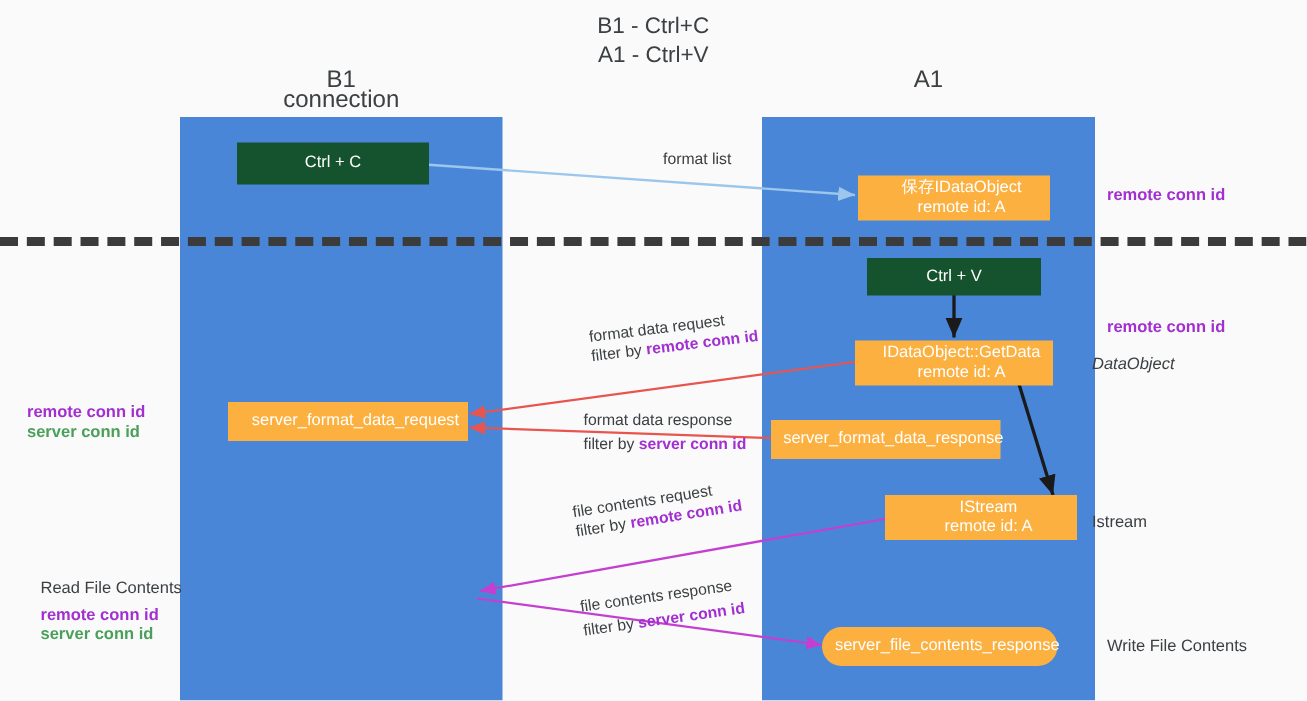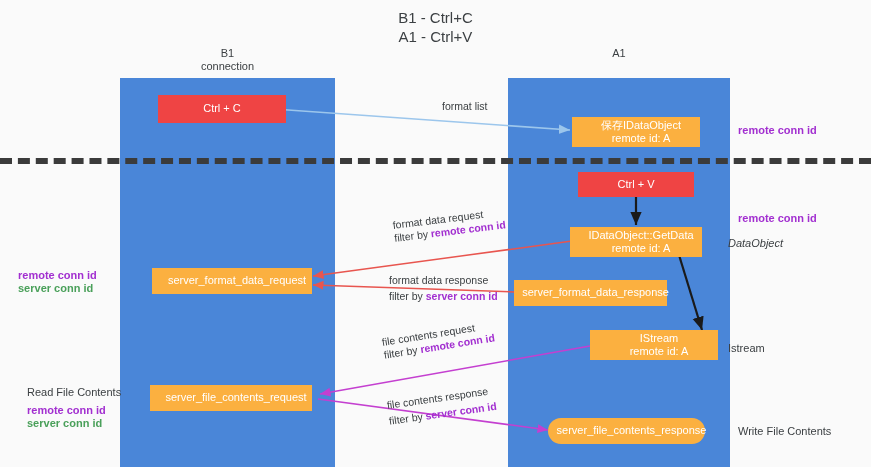--- a/index.html
+++ b/index.html
@@ -15,21 +15,21 @@
     position: absolute;
     background: #4a86d8;
   }
   .lane-b1 { left: 120px; top: 78px; width: 215px; height: 389px; }
   .lane-a1 { left: 508px; top: 78px; width: 222px; height: 389px; }
 
   .col-head {
     position: absolute;
     text-align: center;
     color: #3c4043;
-    font-size: 11px;
+    font-size: 16px;
     line-height: 13px;
   }
   .col-head .l2 { display: block; }
 
   .title {
     position: absolute;
     left: 0; right: 0; top: 8px;
     text-align: center;
     color: #3c4043;
     font-size: 15px;
@@ -47,21 +47,21 @@
     position: absolute;
     display: flex;
     align-items: center;
     justify-content: center;
     text-align: center;
     color: #ffffff;
     font-size: 11px;
     line-height: 13.5px;
     padding: 2px 4px;
   }
-  .node.green { background: #ef4444; }
+  .node.green { background: #14532d; }
   .node.orange { background: #fbb040; padding-left: 14px; }
 
   .side-label {
     position: absolute;
     font-size: 11px;
     line-height: 14px;
     color: #3c4043;
     white-space: pre;
   }
   .side-label.purple { color: #a22fd0; font-weight: bold; }
@@ -129,21 +129,20 @@
 
     <line x1="318" y1="399" x2="548" y2="430" stroke="#c43fd0" stroke-width="1.5" marker-end="url(#ar-mag)"></line>
   </svg>
 
   <div class="divider"></div>
 
   <div class="node green" style="left:158px; top:95px; width:128px; height:28px;">Ctrl + C</div>
 
   <div class="node orange" style="left:152px; top:268px; width:160px; height:26px;">server_format_data_request</div>
 
-  <div class="node orange" style="left:150px; top:385px; width:162px; height:26px;">server_file_contents_request</div>
 
   <div class="node orange" style="left:572px; top:117px; width:128px; height:30px; flex-direction:column;">
     <span>保存IDataObject</span>
     <span>remote id: A</span>
   </div>
 
   <div class="node green" style="left:578px; top:172px; width:116px; height:25px;">Ctrl + V</div>
 
   <div class="node orange" style="left:570px; top:227px; width:132px; height:30px; flex-direction:column;">
     <span>IDataObject::GetData</span>

